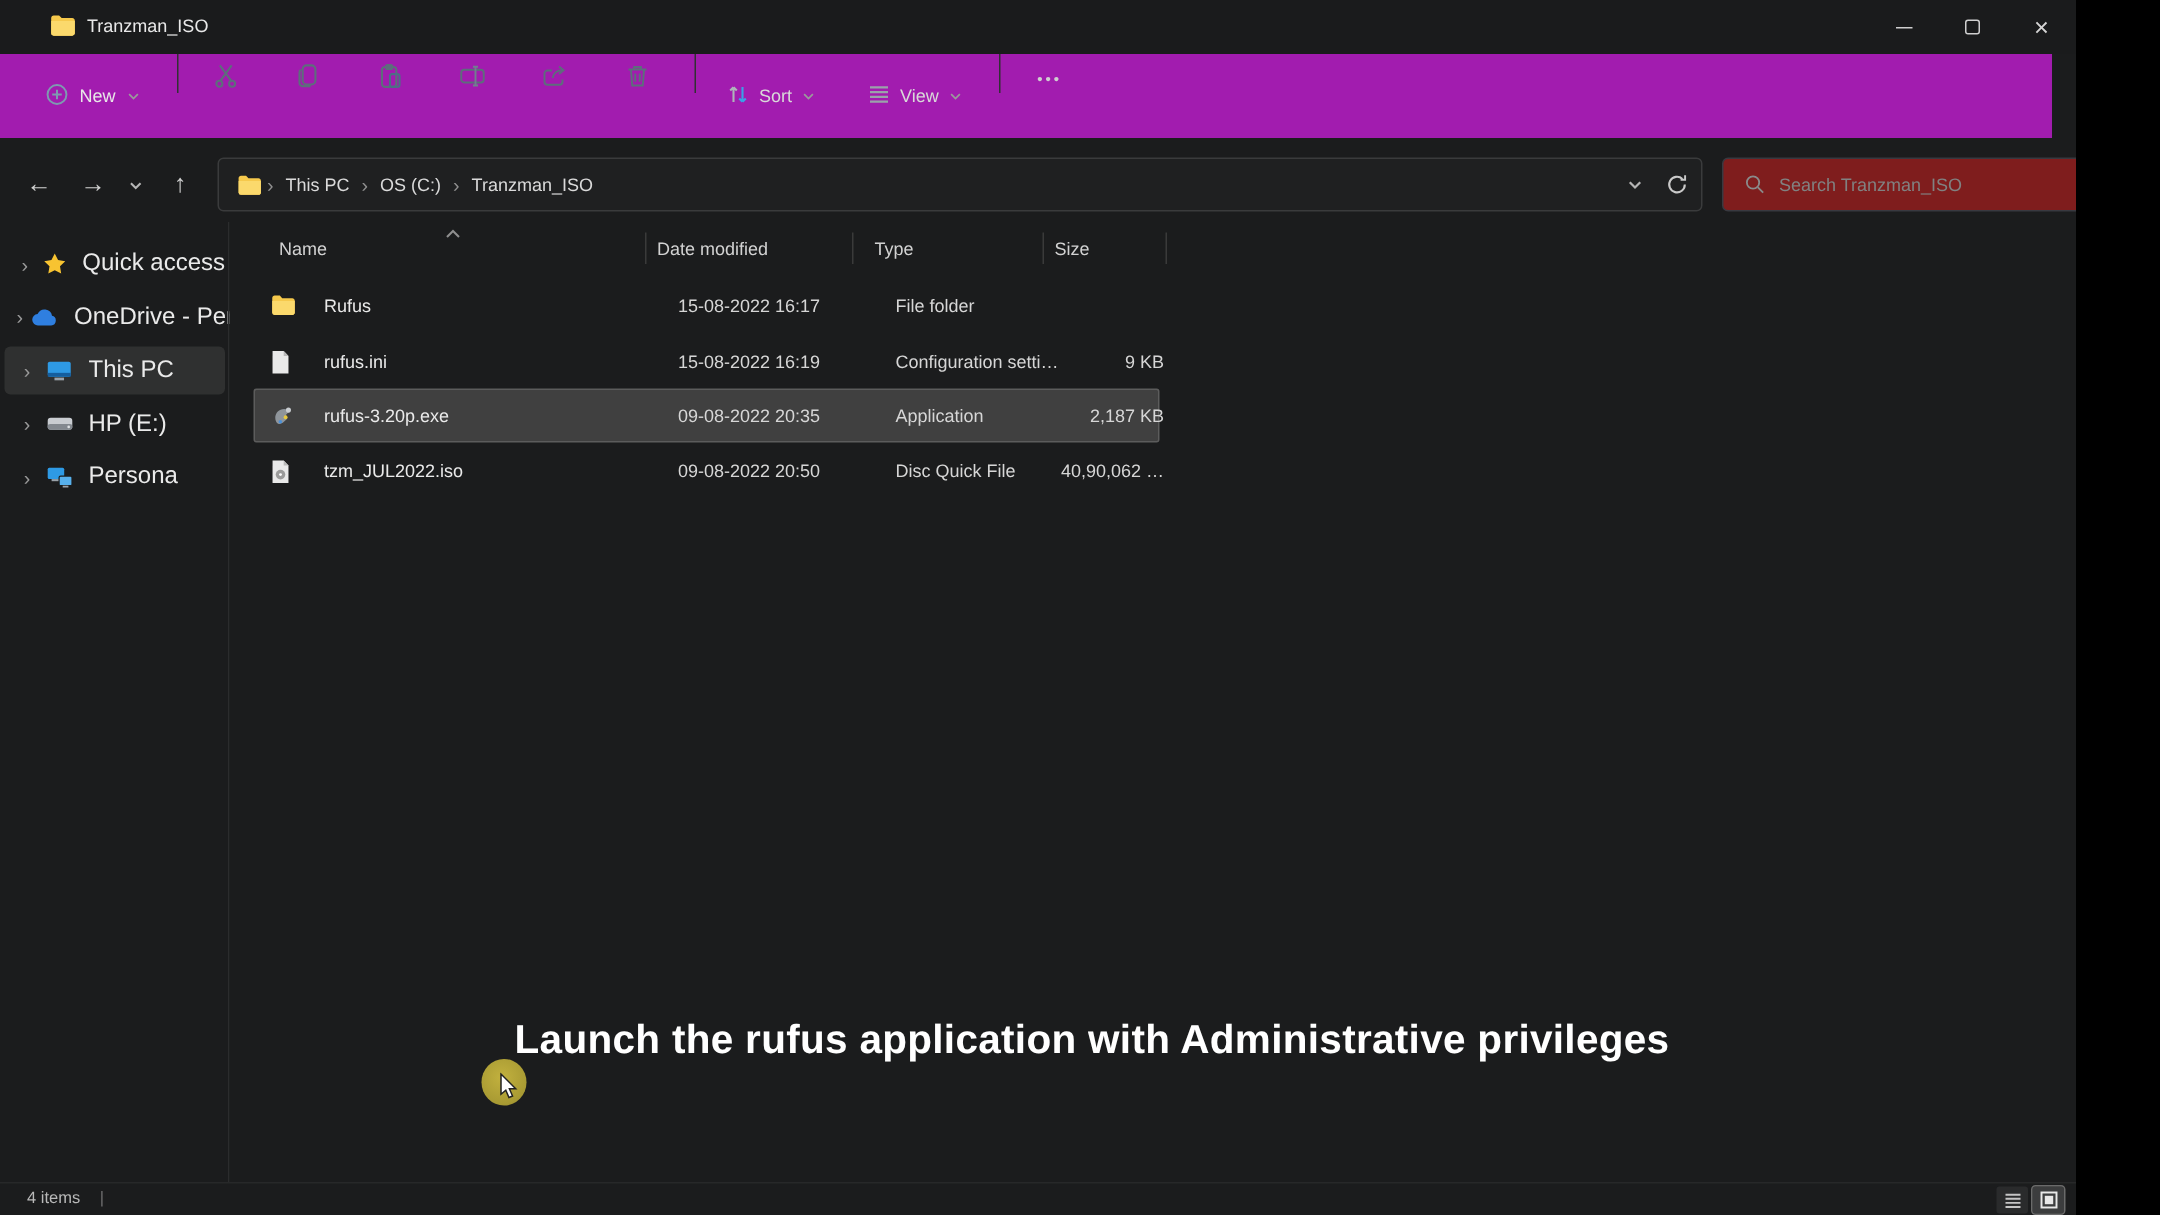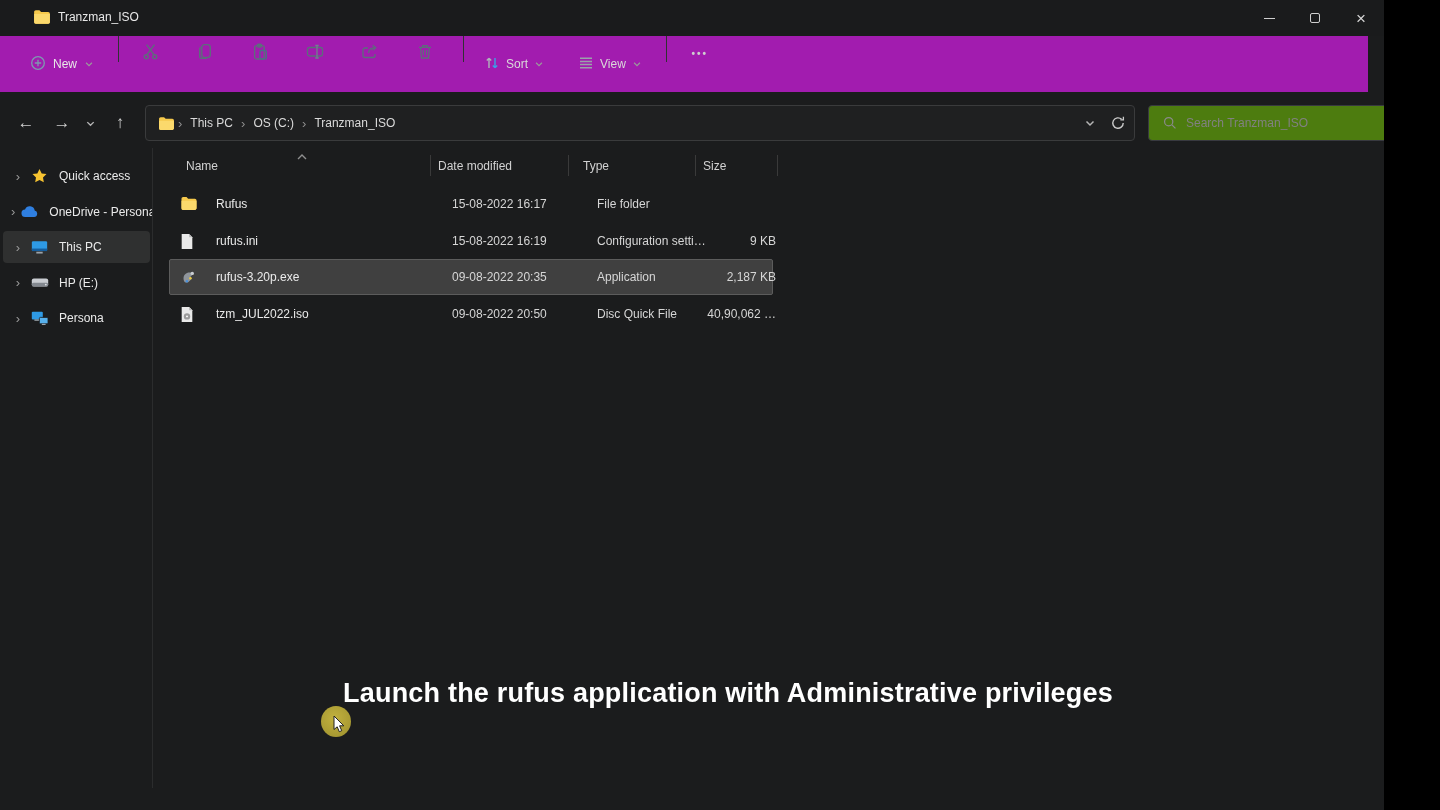--- a/index.html
+++ b/index.html
@@ -26,33 +26,33 @@
 
   
   .navrow { position:absolute; top:100px; left:0; right:0; height:46px; background:#1b1c1d; display:flex; align-items:center; }
   .nav-btn { width:32px; height:32px; display:flex; align-items:center; justify-content:center; font-size:17px; color:#cfcfcf; border-radius:4px; }
   .nav-chev { width:24px; height:32px; display:flex; align-items:center; justify-content:center; }
   .addressbox { position:absolute; left:145px; top:5px; width:990px; height:36px; background:#1f2021; border:1px solid #3a3b3c; border-radius:4px; display:flex; align-items:center; }
   .crumb-folder { width:17px; height:15px; margin-left:12px; }
   .crumb { font-size:12px; color:#dadada; padding:4px 5px; border-radius:3px; }
   .crumb-sep { font-size:13px; color:#8f8f8f; padding:0 3px; }
   .addr-right { position:absolute; right:8px; display:flex; align-items:center; gap:14px; }
-  .searchbox { position:absolute; left:1148px; top:5px; width:280px; height:36px; background:#4d7c0f; border:1px solid #383940; border-radius:4px; display:flex; align-items:center; }
+  .searchbox { position:absolute; left:1148px; top:5px; width:280px; height:36px; background:#7f1d1d; border:1px solid #383940; border-radius:4px; display:flex; align-items:center; }
   .searchbox svg { margin-left:14px; }
   .search-input { background:transparent; border:none; outline:none; color:#c9c9c9; font-size:12px; margin-left:9px; width:230px; }
   .search-input::placeholder { color:#818181; }
 
   
   .main-divider { position:absolute; left:152px; top:148px; bottom:22px; width:1px; background:#2b2c2d; }
   .sidebar { position:absolute; left:0; top:148px; width:152px; bottom:22px; }
   .side-item { position:absolute; left:3px; right:2px; height:32px; display:flex; align-items:center; border-radius:4px; }
   .side-item.selected { background:#2f3030; }
   .side-chev { width:14px; margin-left:8px; color:#9a9a9a; font-size:13px; text-align:center; }
   .side-icon { width:18px; height:16px; margin-left:6px; display:flex; align-items:center; }
-  .side-label { margin-left:10px; font-size:12px; color:#eaeaea; white-space:nowrap; }
+  .side-label { margin-left:10px; font-size:16px; color:#eaeaea; white-space:nowrap; }
 
   .filearea { position:absolute; left:153px; top:148px; right:0; bottom:22px; background:#1b1c1d; }
   .colheaders { position:absolute; top:0; left:0; right:0; height:34px; }
   .col-label { position:absolute; top:11px; font-size:12px; color:#d2d2d2; }
   .col-sep { position:absolute; top:7px; width:1px; height:21px; background:#3a3a3a; }
   .sort-caret { position:absolute; left:143px; top:-1px; }
 
   .file-row { position:absolute; left:16px; width:604px; height:36px; border:1px solid transparent; border-radius:2px; }
   .file-row.selected { background:#404040; border-color:#5c5c5c; }
   .fi { position:absolute; left:10px; top:9px; width:17px; height:17px; }
@@ -351,13 +351,32 @@
 
   <div class="caption">Launch the rufus application with Administrative privileges</div>
 
   <div class="cursor-wrap">
     <div class="cursor-ring"></div>
     <svg class="cursor-arrow" width="13" height="19" viewBox="0 0 13 19">
       <path d="M1 1v13.5l3.2-2.7 2.1 4.9 2.4-1-2.1-4.9h4.2z" fill="#ffffff" stroke="#222" stroke-width="1"></path>
     </svg>
   </div>
 
+  <div class="statusbar">
+    <div class="status-left">
+      <span>4 items</span>
+      <span class="status-pipe">|</span>
+    </div>
+    <div class="status-views">
+      <div class="view-toggle">
+        <svg width="12" height="11" viewBox="0 0 12 11" stroke="#c5c5c5" stroke-width="1.3">
+            <path d="M1 1.5h10M1 4.2h10M1 6.9h10M1 9.6h10"></path>
+          </svg>
+      </div>
+      <div class="view-toggle active">
+        <svg width="12" height="12" viewBox="0 0 12 12">
+            <rect x="1" y="1" width="10" height="10" fill="none" stroke="#e8e8e8" stroke-width="1.3"></rect>
+            <rect x="3.2" y="3.2" width="5.6" height="5.6" fill="#e8e8e8"></rect>
+          </svg>
+      </div>
+    </div>
+  </div>
 </div>
 
 </body></html>

